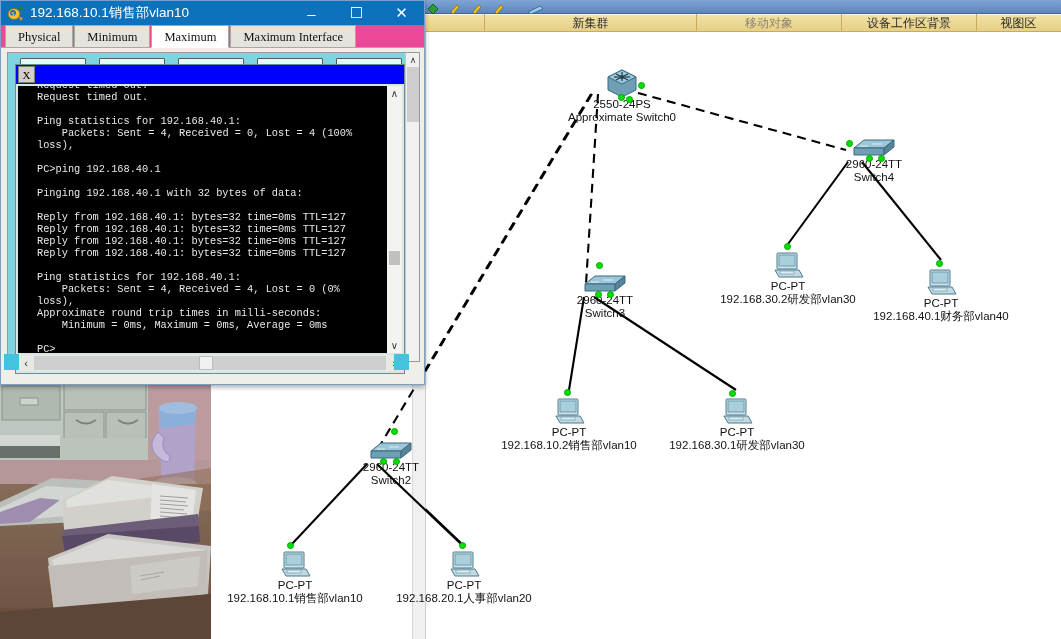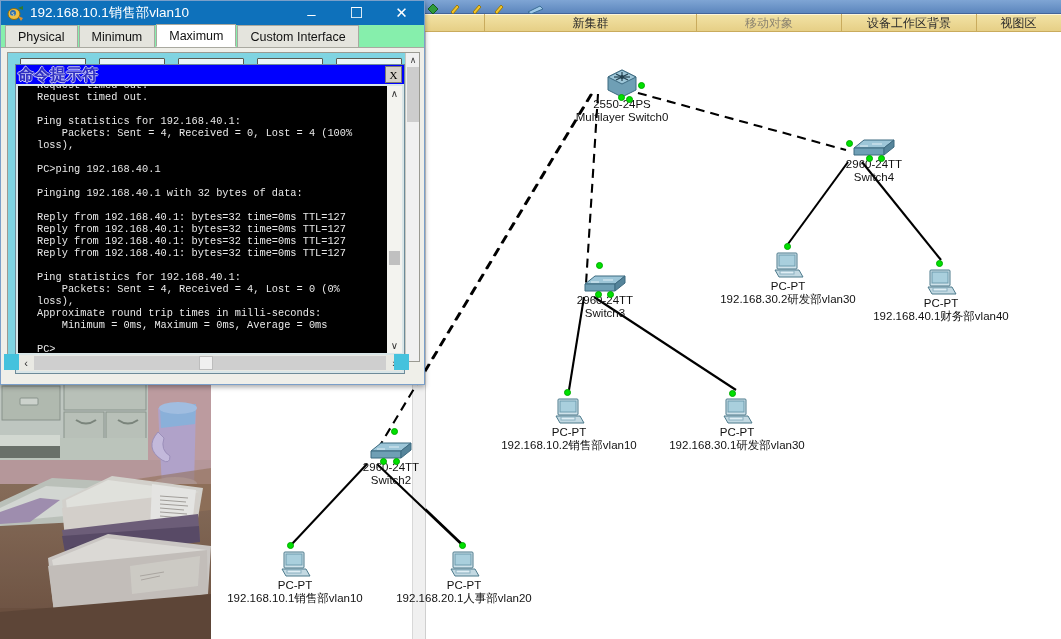--- a/index.html
+++ b/index.html
@@ -81,22 +81,22 @@
     width: 17px; height: 17px; margin-right: 6px; flex: 0 0 17px; position: relative;
   }
   .win-title .wt-text { flex: 1 1 auto; white-space: nowrap; overflow: hidden; }
   .win-btns { display: flex; height: 24px; }
   .win-btn {
     width: 45px; height: 24px; display: flex; align-items: center; justify-content: center;
     color: #fff; font-size: 15px;
   }
 
   .tabs {
-    height: 23px; background: #86efac; display: flex; align-items: flex-end;
-    padding-left: 4px; border-bottom: 1px solid #a9a9a0;
+    height: 23px; background: #ec4899; display: flex; 
+    padding-left: 4px; border-bottom: 1px solid #a9a9a0; font-family: Liberation Serif, serif;
   }
   .tab {
     height: 22px; line-height: 22px; padding: 0 12px; font-size: 12.5px;
     color: #111; background: #e4e4dd; border: 1px solid #a9a9a0;
     border-bottom: none; margin-right: 1px;
   }
   .tab.active { background: #ffffff; height: 23px; line-height: 23px; border-bottom: 1px solid #fff; position: relative; z-index: 2; }
 
   .desk-area {
     position: absolute; left: 6px; top: 51px; width: 413px; height: 310px;
@@ -241,21 +241,21 @@
           <line x1="24" y1="6" x2="12" y2="12"></line>
             <line x1="10" y1="9" x2="26" y2="9"></line>
         </g>
         <circle cx="18" cy="9" r="2" fill="#23404f"></circle>
       </svg>
       <span style="position:absolute;left:34px;top:14px;width:7px;height:7px;border-radius:50%;background:#00e000;border:1px solid #0a0"></span>
       <span style="position:absolute;left:14px;top:26px;width:7px;height:7px;border-radius:50%;background:#00e000;border:1px solid #0a0"></span>
       <span style="position:absolute;left:22px;top:28px;width:7px;height:7px;border-radius:50%;background:#00e000;border:1px solid #0a0"></span>
     </div>
     <div class="dev-label">2550-24PS</div>
-    <div class="dev-label">Multilayer Switch0</div>
+    <div class="dev-label">Approximate Switch0</div>
   </div>
 
   <div class="dev" style="left:832px; top:136px; width:100px; margin-left:-8px;">
     <div class="dev-icon" style="width:44px;height:22px;">
       <svg width="44" height="22" viewBox="0 0 44 22">
         <polygon points="2,12 12,4 42,4 32,12" fill="#9dc6d8" stroke="#3d6a80"></polygon>
         <polygon points="2,12 32,12 32,19 2,19" fill="#6f9fb5" stroke="#3d6a80"></polygon>
         <polygon points="32,12 42,4 42,11 32,19" fill="#55849a" stroke="#3d6a80"></polygon>
         <g stroke="#dfeef5" stroke-width="1">
             <line x1="8" y1="10" x2="16" y2="10"></line>
@@ -481,21 +481,21 @@
         <span class="win-btn">–</span>
         <span class="win-btn">☐</span>
         <span class="win-btn close">✕</span>
       </span>
     </div>
 
     <div class="tabs">
       <span class="tab">Physical</span>
       <span class="tab">Minimum</span>
       <span class="tab active">Maximum</span>
-      <span class="tab">Custom Interface</span>
+      <span class="tab">Maximum Interface</span>
     </div>
 
     <div class="desk-area">
       <div class="desk-app" style="left:12px;">
           <div class="inner"></div>
         </div>
       <div class="desk-app" style="left:91px;">
           <div class="inner" style="border-radius:40% 40% 0 0"></div>
         </div>
       <div class="desk-app" style="left:170px;">
@@ -508,21 +508,20 @@
           <div class="inner" style="border-radius:50%"></div>
         </div>
       <div class="desk-scroll">
         <div class="arrow">∧</div>
         <div class="thumb"></div>
       </div>
     </div>
 
     <div class="cmd">
       <div class="cmd-title">
-        <span class="cmd-t">命令提示符</span>
         <span class="cmd-x">X</span>
       </div>
       <div class="cmd-body">
         <div class="cmd-text">Request timed out.
 Request timed out.
 
 Ping statistics for 192.168.40.1:
     Packets: Sent = 4, Received = 0, Lost = 4 (100%
 loss),
 

